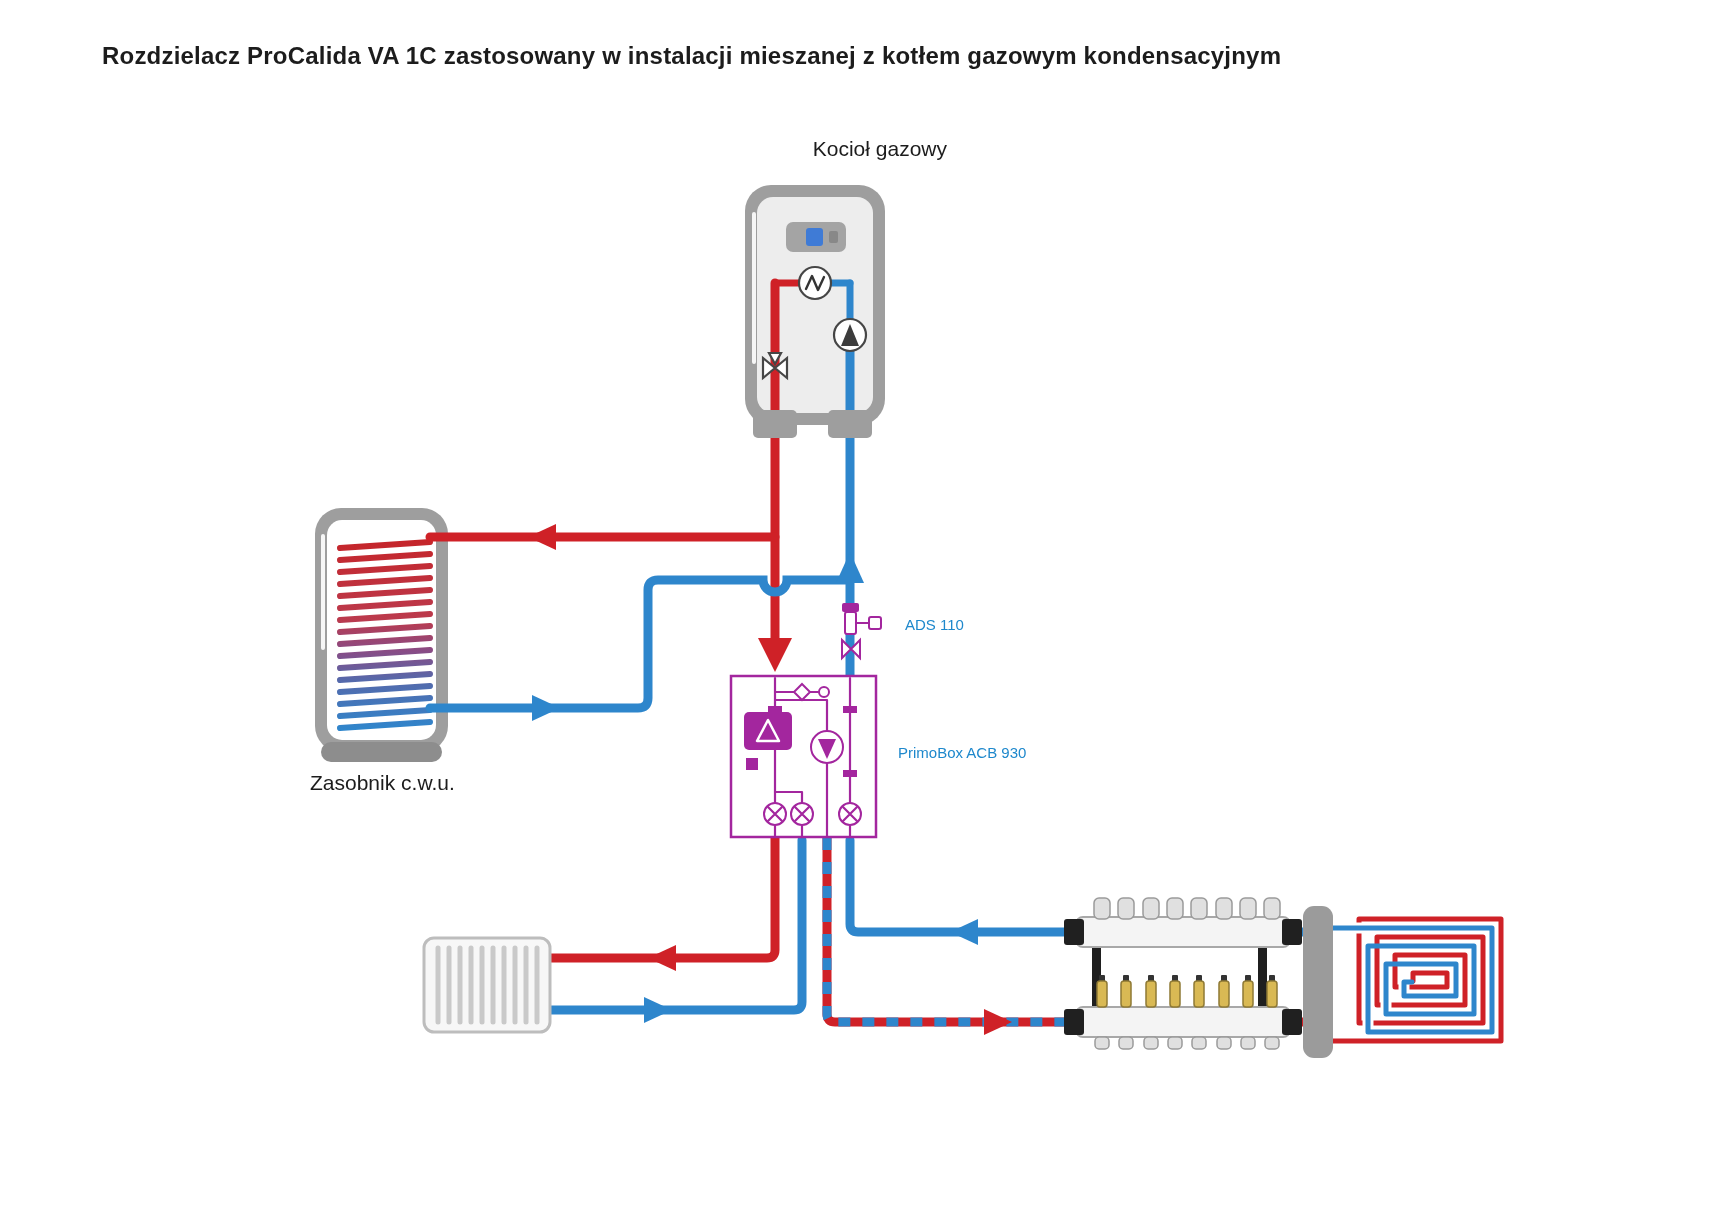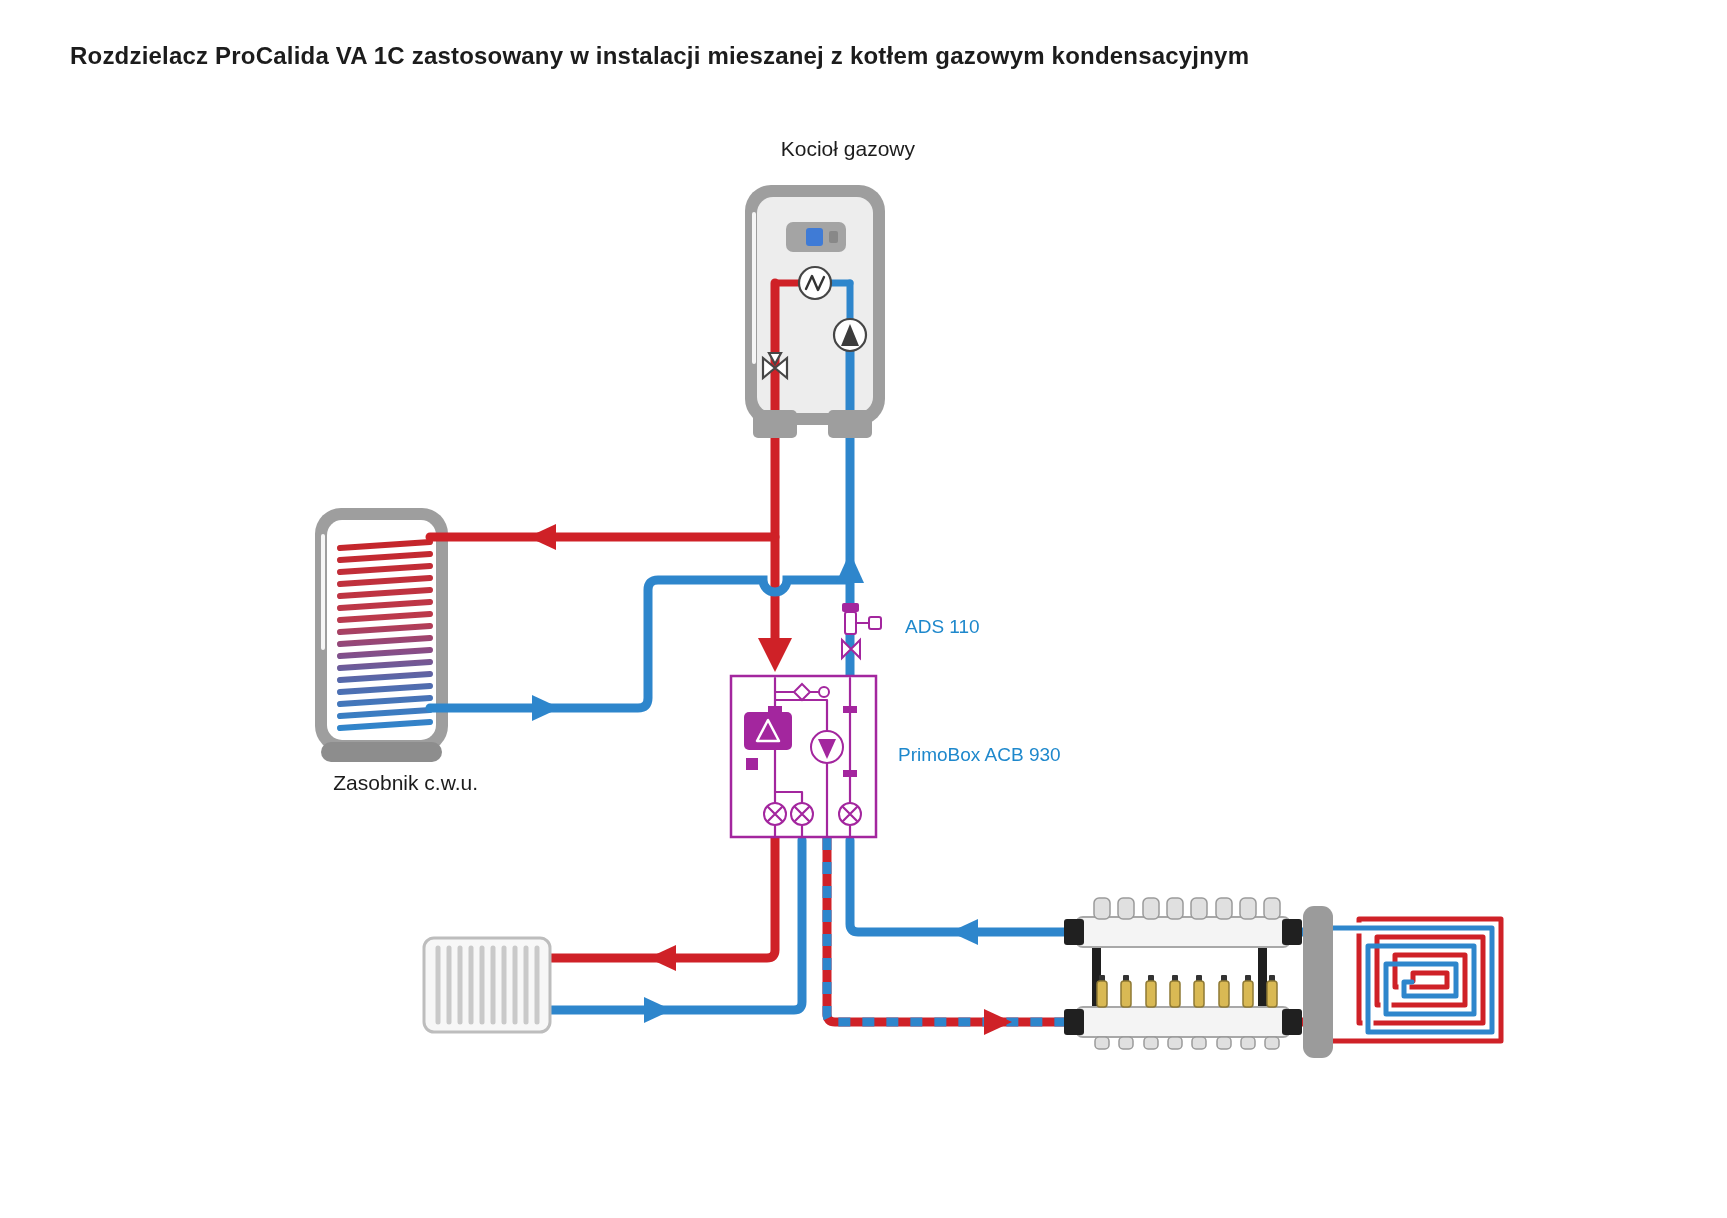--- a/index.html
+++ b/index.html
@@ -7,25 +7,25 @@
     --return-pipe:#2e86cc;
     --component-outline:#a3269e;
     --label-text:#1e88cc;
     --title-text:#1c1c1c;
     --equipment-gray:#9e9e9e;
   }
   html,body{margin:0;padding:0;background:#ffffff;}
   body{width:1727px;height:1218px;position:relative;overflow:hidden;
        font-family:"Liberation Sans", sans-serif;}
   svg{position:absolute;left:0;top:0;}
-  .lbl{position:absolute;color:var(--title-text);font-weight:600;}
+  .lbl{position:absolute;color:var(--title-text);font-weight:600;margin-left:32px;}
   .lbl-title{left:70px;top:42px;font-size:24px;letter-spacing:.2px;font-weight:600;}
   .lbl-boiler{left:715px;top:137px;width:200px;text-align:right;font-size:21px;font-weight:500;}
-  .lbl-tank{left:278px;top:771px;width:200px;text-align:right;font-size:21px;font-weight:500;}
-  .lbl-blue{position:absolute;color:var(--label-text);font-size:19px;font-weight:500;}
+  .lbl-tank{left:278px;top:771px;width:200px;text-align:left;font-size:21px;font-weight:500;}
+  .lbl-blue{position:absolute;color:var(--label-text);font-size:15px;font-weight:500;}
   .lbl-ads{left:905px;top:616px;}
   .lbl-pbx{left:898px;top:744px;}
 
   .pipe-r{stroke:var(--supply-pipe);stroke-width:9;fill:none;stroke-linecap:round;}
   .pipe-b{stroke:var(--return-pipe);stroke-width:9;fill:none;stroke-linecap:round;}
   .pipe-r7{stroke:var(--supply-pipe);stroke-width:7;fill:none;stroke-linecap:round;}
   .pipe-b7{stroke:var(--return-pipe);stroke-width:7;fill:none;stroke-linecap:round;}
   .pipe-dash{stroke:var(--return-pipe);stroke-width:9;fill:none;stroke-linecap:butt;stroke-dasharray:12 12;}
   .arrow-r{fill:var(--supply-pipe);stroke:none;}
   .arrow-b{fill:var(--return-pipe);stroke:none;}

